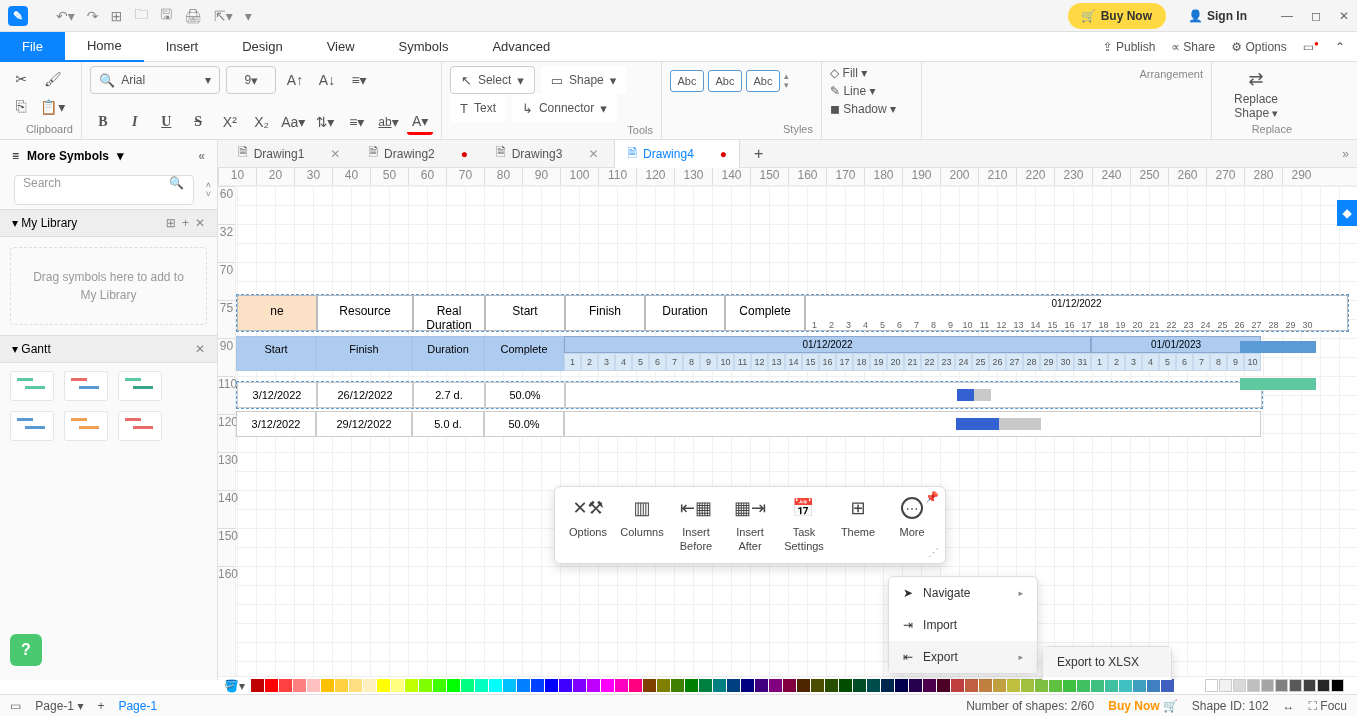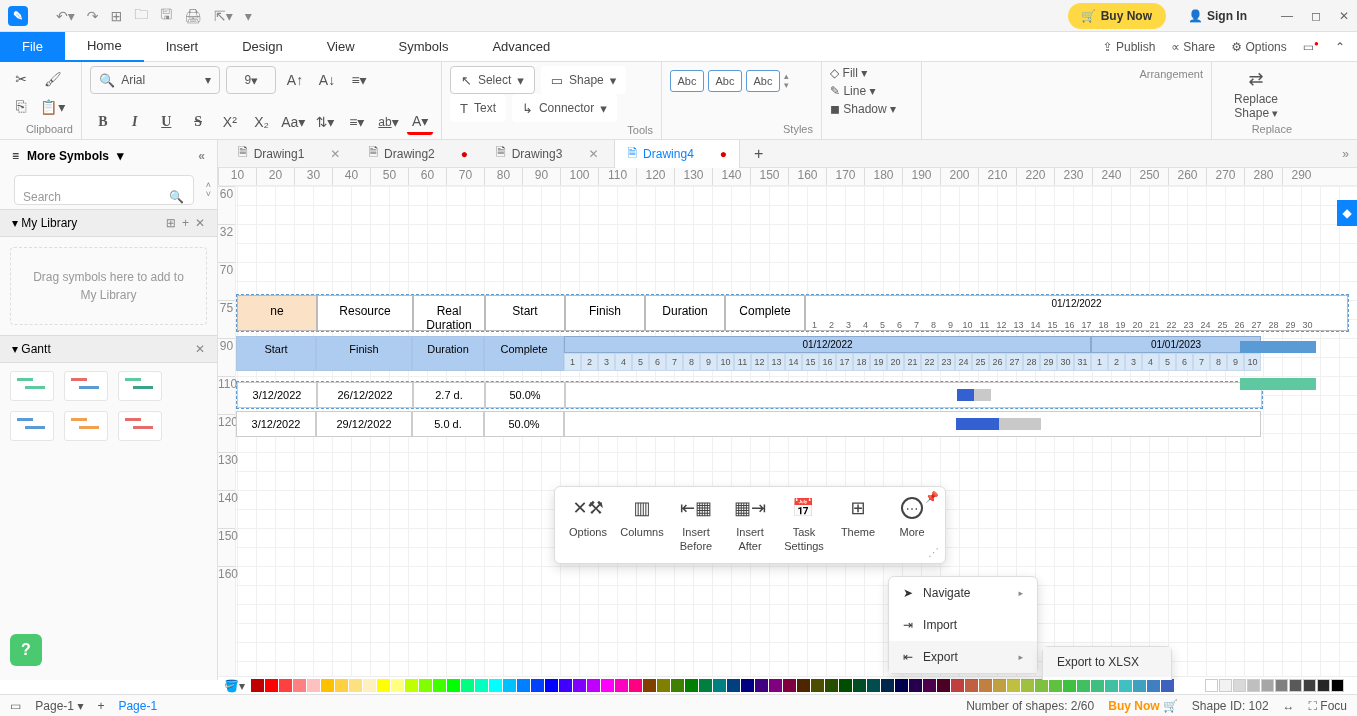--- a/index.html
+++ b/index.html
@@ -24,21 +24,21 @@
 .ribbon-row { display:flex; gap:6px; align-items:center; }
 .rib-btn { width:26px; height:26px; display:flex; align-items:center; justify-content:center; color:#555; cursor:pointer; font-size:14px; border-radius:3px; }
 .ribbon-label { text-align:right; font-size:11px; color:#888; padding-top:2px; }
 .font-select { width:130px; height:28px; border:1px solid #ccc; border-radius:4px; display:flex; align-items:center; padding:0 8px; font-size:13px; color:#555; gap:6px; }
 .size-select { width:50px; height:28px; border:1px solid #ccc; border-radius:4px; display:flex; align-items:center; justify-content:center; font-size:13px; color:#555; }
 .tool-btn { height:28px; padding:0 10px; border:1px solid #ccc; border-radius:4px; display:flex; align-items:center; gap:6px; font-size:13px; color:#555; cursor:pointer; background:#fff; }
 .style-box { width:34px; height:22px; border:1px solid #5b9bd5; border-radius:3px; display:flex; align-items:center; justify-content:center; font-size:11px; color:#555; background:#fff; }
 .main { display:flex; height:calc(100% - 176px); }
 .sidebar { width:218px; border-right:1px solid #e0e0e0; background:#fafafa; display:flex; flex-direction:column; }
 .sidebar-hdr { padding:8px 12px; display:flex; align-items:center; gap:8px; font-weight:bold; font-size:13px; }
-.search-box { margin:4px 8px; height:30px; border:1px solid #ddd; border-radius:4px; display:flex; align-items:flex-end; padding:0 8px; background:#fff; color:#999; }
+.search-box { margin:4px 8px; height:30px; border:1px solid #ddd; border-radius:4px; display:flex; align-items:flex-start; padding:0 8px; background:#fff; color:#999; }
 .lib-section { padding:6px 12px; background:#eee; border-top:1px solid #ddd; border-bottom:1px solid #ddd; font-size:12px; display:flex; align-items:center; }
 .lib-body { padding:20px; text-align:center; color:#999; font-size:12px; line-height:1.5; border:1px dashed #ddd; margin:10px; border-radius:4px;}
 .gantt-templates { display:flex; flex-wrap:wrap; gap:10px; padding:8px 10px; }
 .tmpl { width:44px; height:30px; border:1px solid #e5e5e5; border-radius:3px; background:#fff; position:relative; }
 .tmpl::before,.tmpl::after { content:""; position:absolute; height:4px; border-radius:2px; }
 .canvas-area { flex:1; position:relative; background:#fff; overflow:hidden; }
 .doc-tabs { height:28px; display:flex; align-items:center; background:#f5f5f5; border-bottom:1px solid #e0e0e0; padding-left:8px; gap:4px; }
 .doc-tab { padding:4px 12px; display:flex; align-items:center; gap:6px; font-size:12px; color:#555; cursor:pointer; }
 .doc-tab.active { color:#0a84ff; font-weight:500; background:#fff; border-top:1px solid #ddd; border-left:1px solid #ddd; border-right:1px solid #ddd; }
 .ruler-h { height:18px; background:#fafafa; display:flex; font-size:9px; color:#888; position:relative; overflow:hidden; border-bottom:1px solid #eee;}

